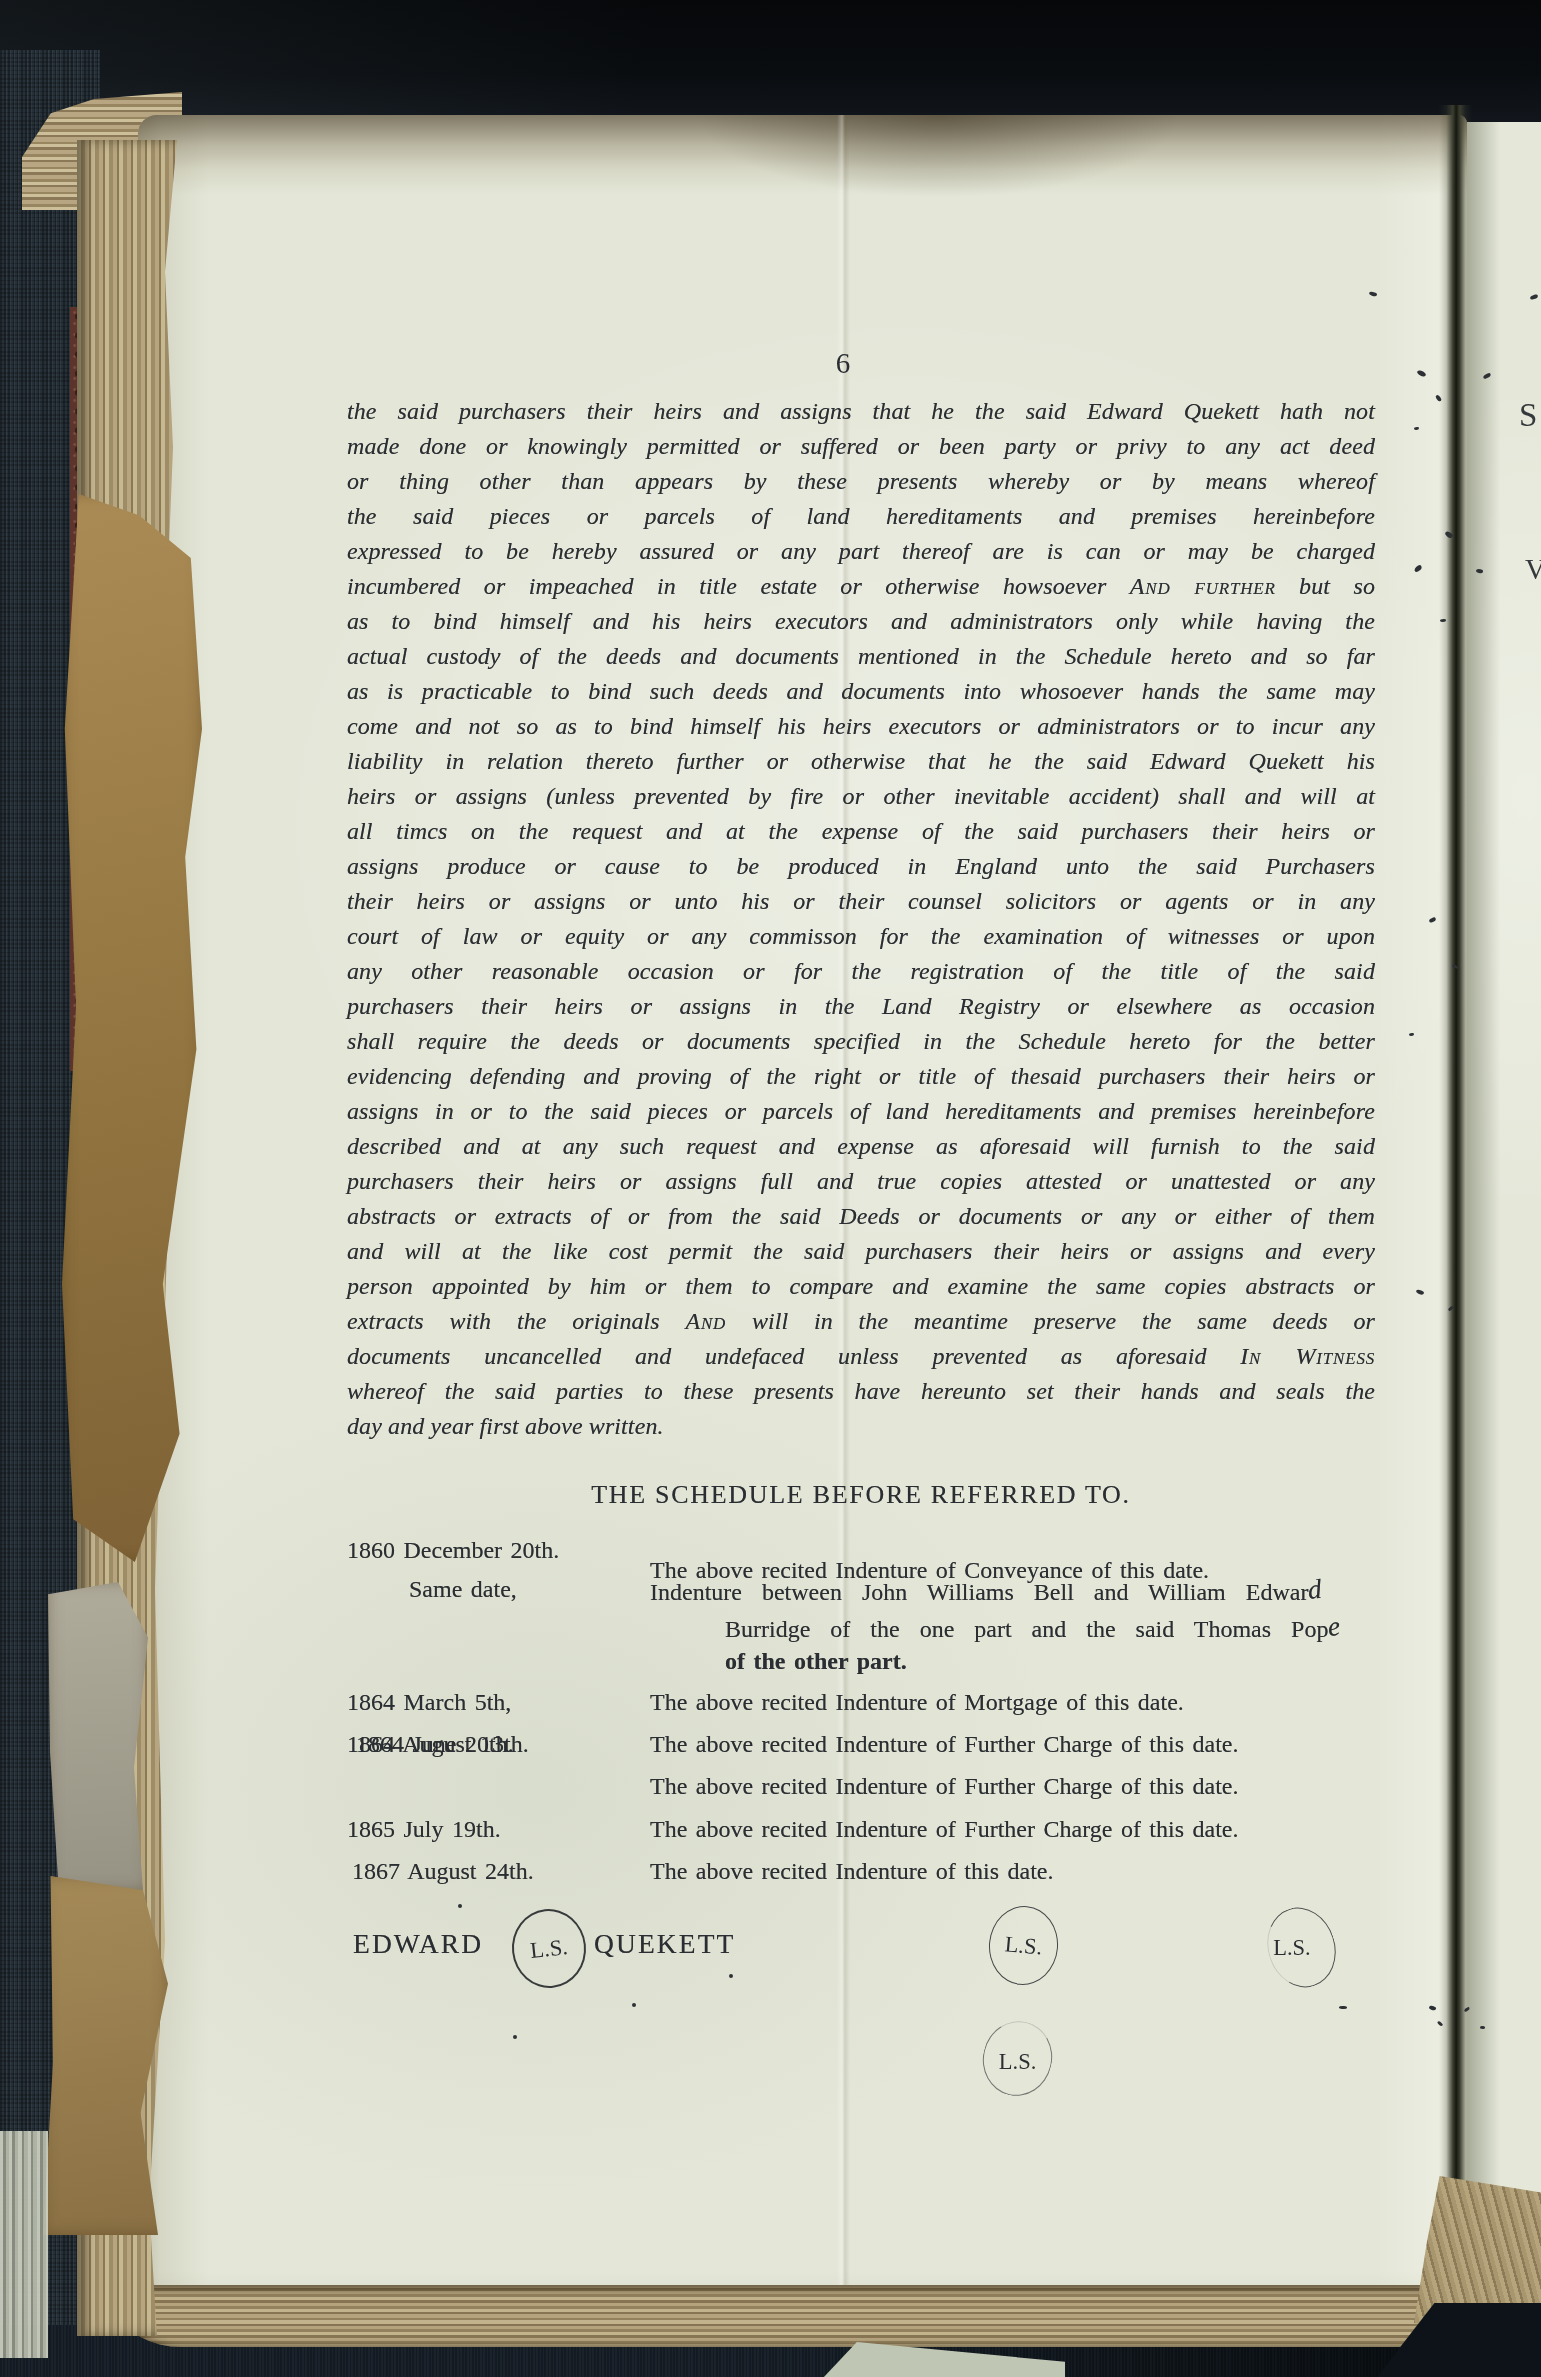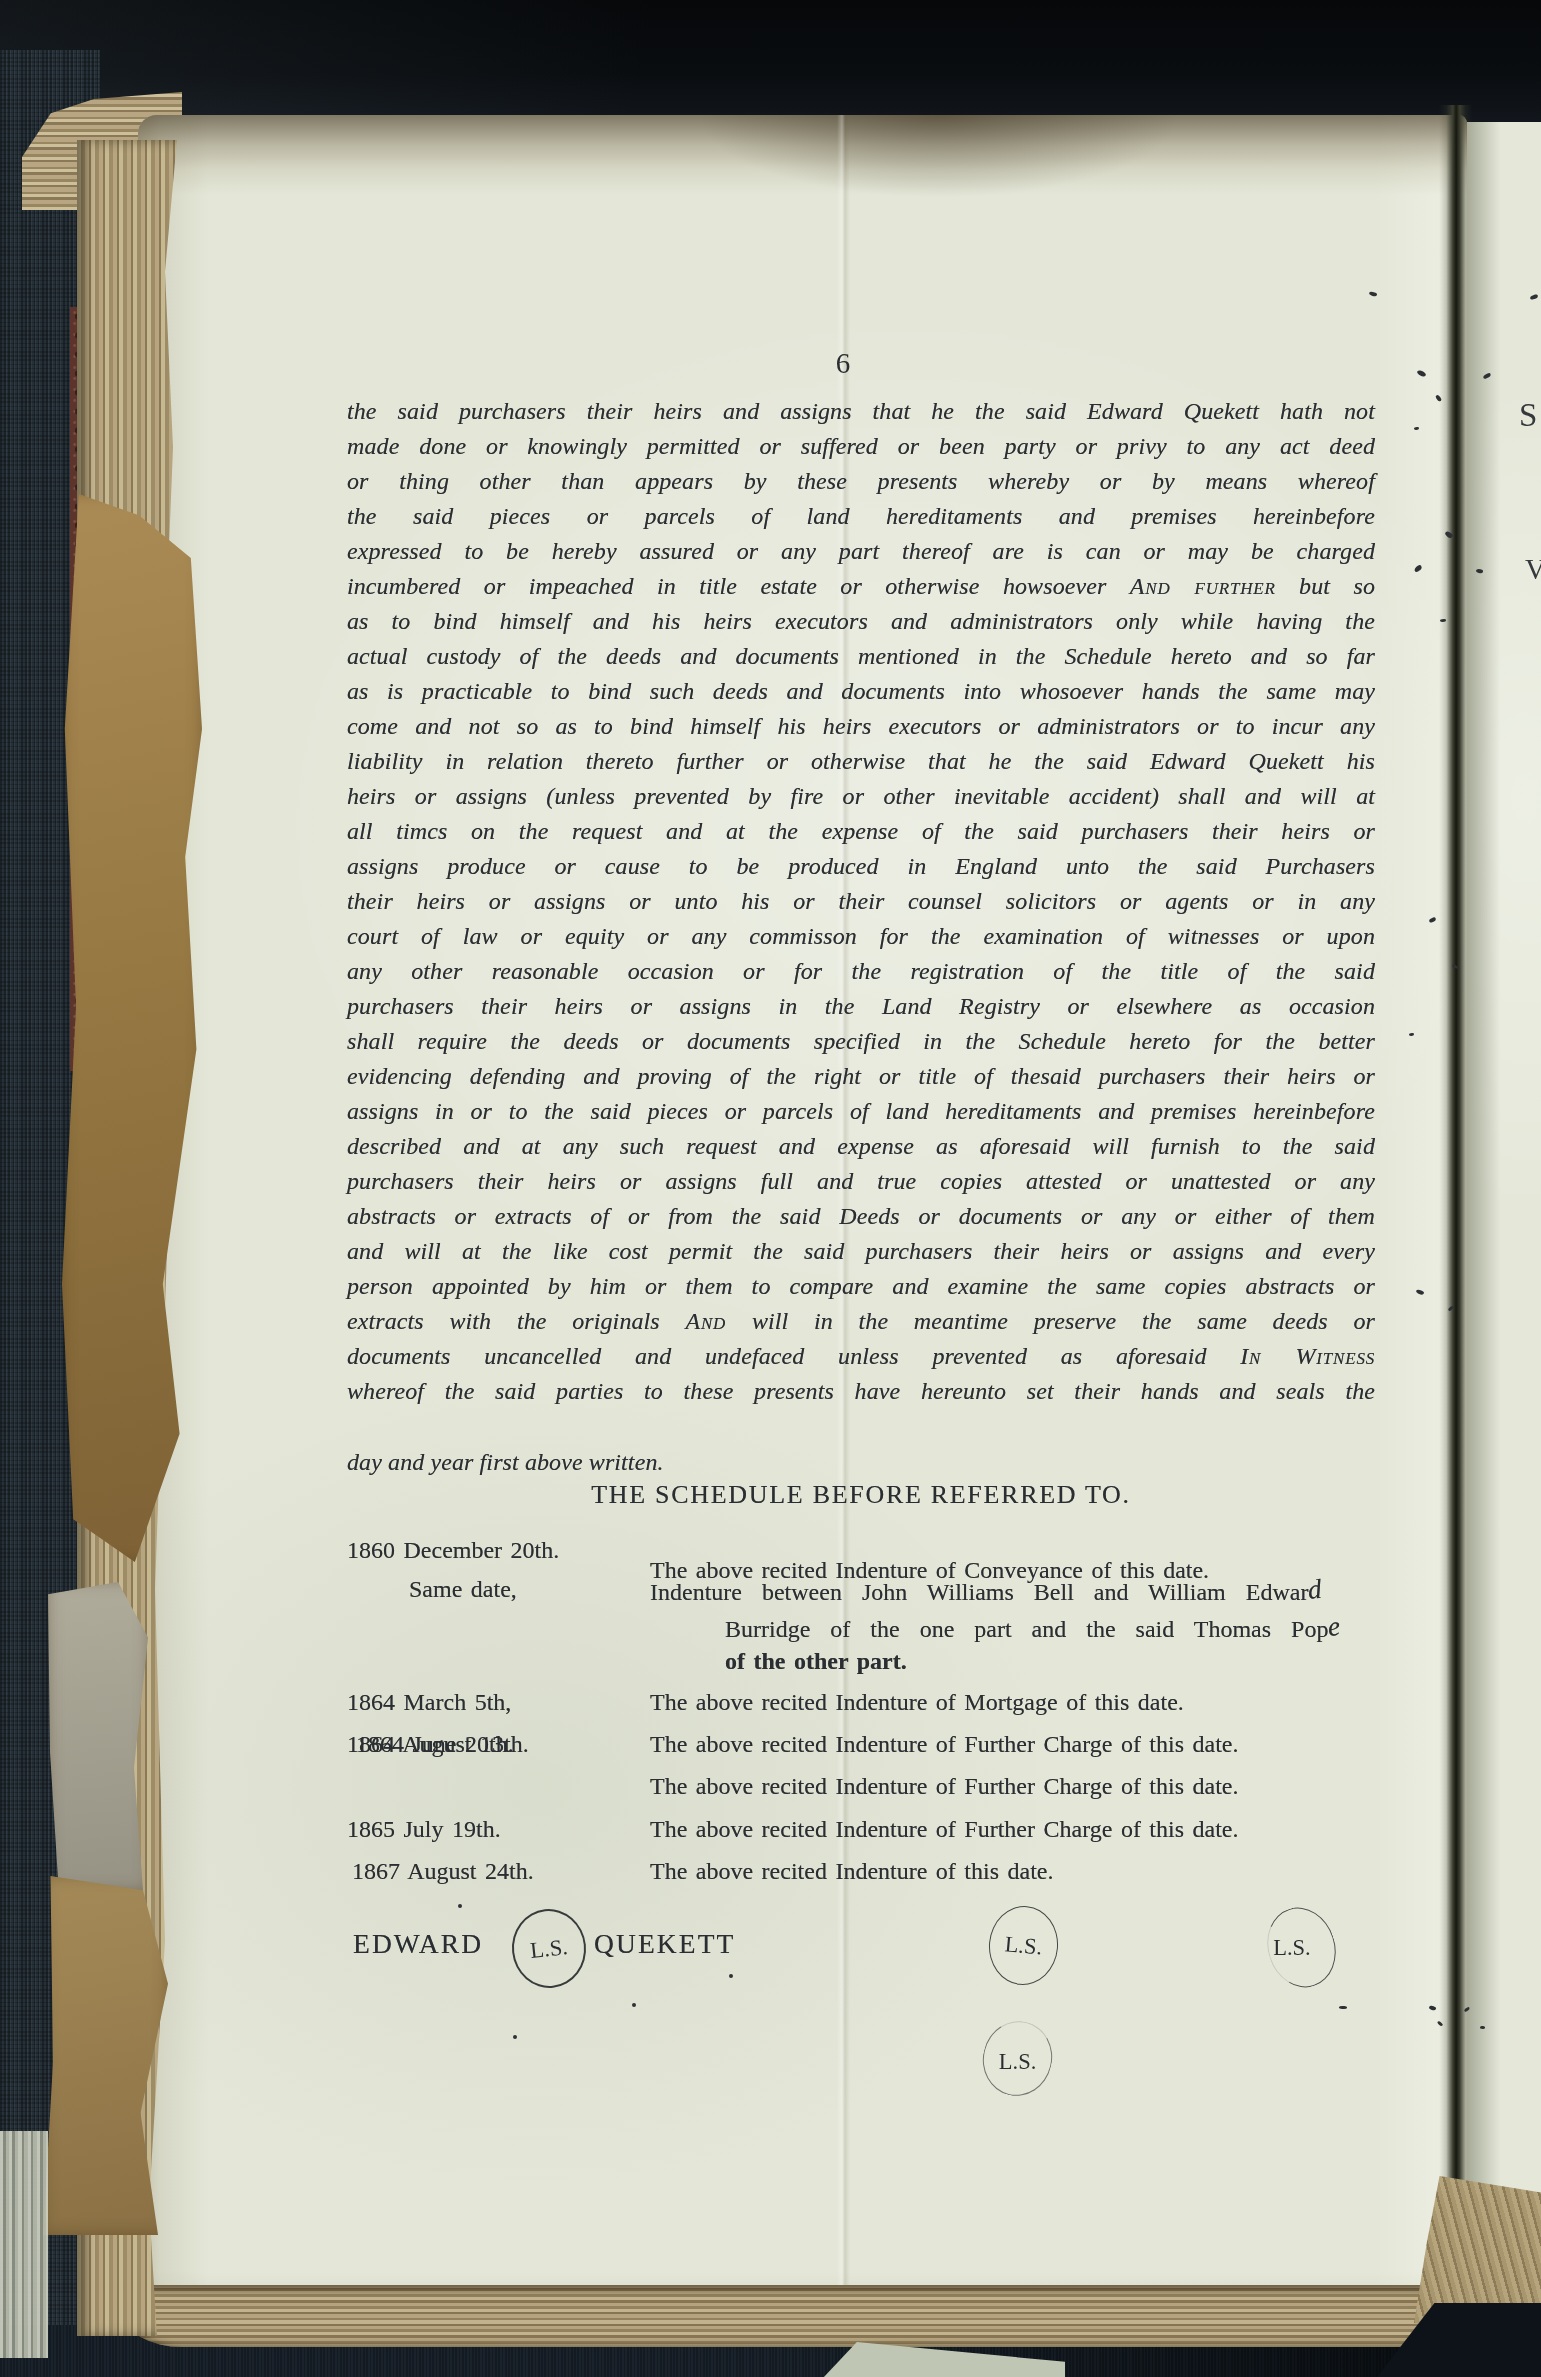--- a/index.html
+++ b/index.html
@@ -98,21 +98,21 @@
   .corner-peek{position:absolute;left:823px;top:2342px;width:242px;height:36px;z-index:10;
     background:#c0c6b4;clip-path:polygon(0 100%,14% 0,100% 55%,100% 100%);}
 
   
   .page-number{position:absolute;left:659px;top:232px;width:92px;text-align:center;
     font-size:29px;color:var(--ink,#2a2e32);}
   .body-text{position:absolute;left:209px;top:279px;width:1028px;
     font-size:24px;line-height:35px;letter-spacing:0.1px;color:var(--ink,#2a2e32);
     text-shadow:0 0 0.5px rgba(42,46,50,.55);}
   .bline{text-align:justify;text-align-last:justify;font-style:italic;}
-  .bline.last{text-align-last:left;margin-top:36px;}
+  .bline.last{text-align-last:left;}
   .sc{font-variant:small-caps;letter-spacing:0.8px;}
   .schedule-heading{position:absolute;left:209px;top:1365px;width:1028px;text-align:center;
     font-size:26px;letter-spacing:1.7px;color:var(--ink,#2a2e32);
     text-shadow:0 0 0.5px rgba(42,46,50,.55);}
   .sch-date,.sch-line{position:absolute;font-size:24px;color:var(--ink,#2a2e32);
     word-spacing:2.5px;white-space:nowrap;text-shadow:0 0 0.5px rgba(42,46,50,.55);}
   .wide{word-spacing:14px;}
   .swash{font-style:italic;font-size:1.14em;display:inline-block;transform:rotate(-6deg) translateY(-1.7px);}
 
   .sig-name{position:absolute;font-size:27.5px;letter-spacing:2.1px;color:var(--ink,#2a2e32);

